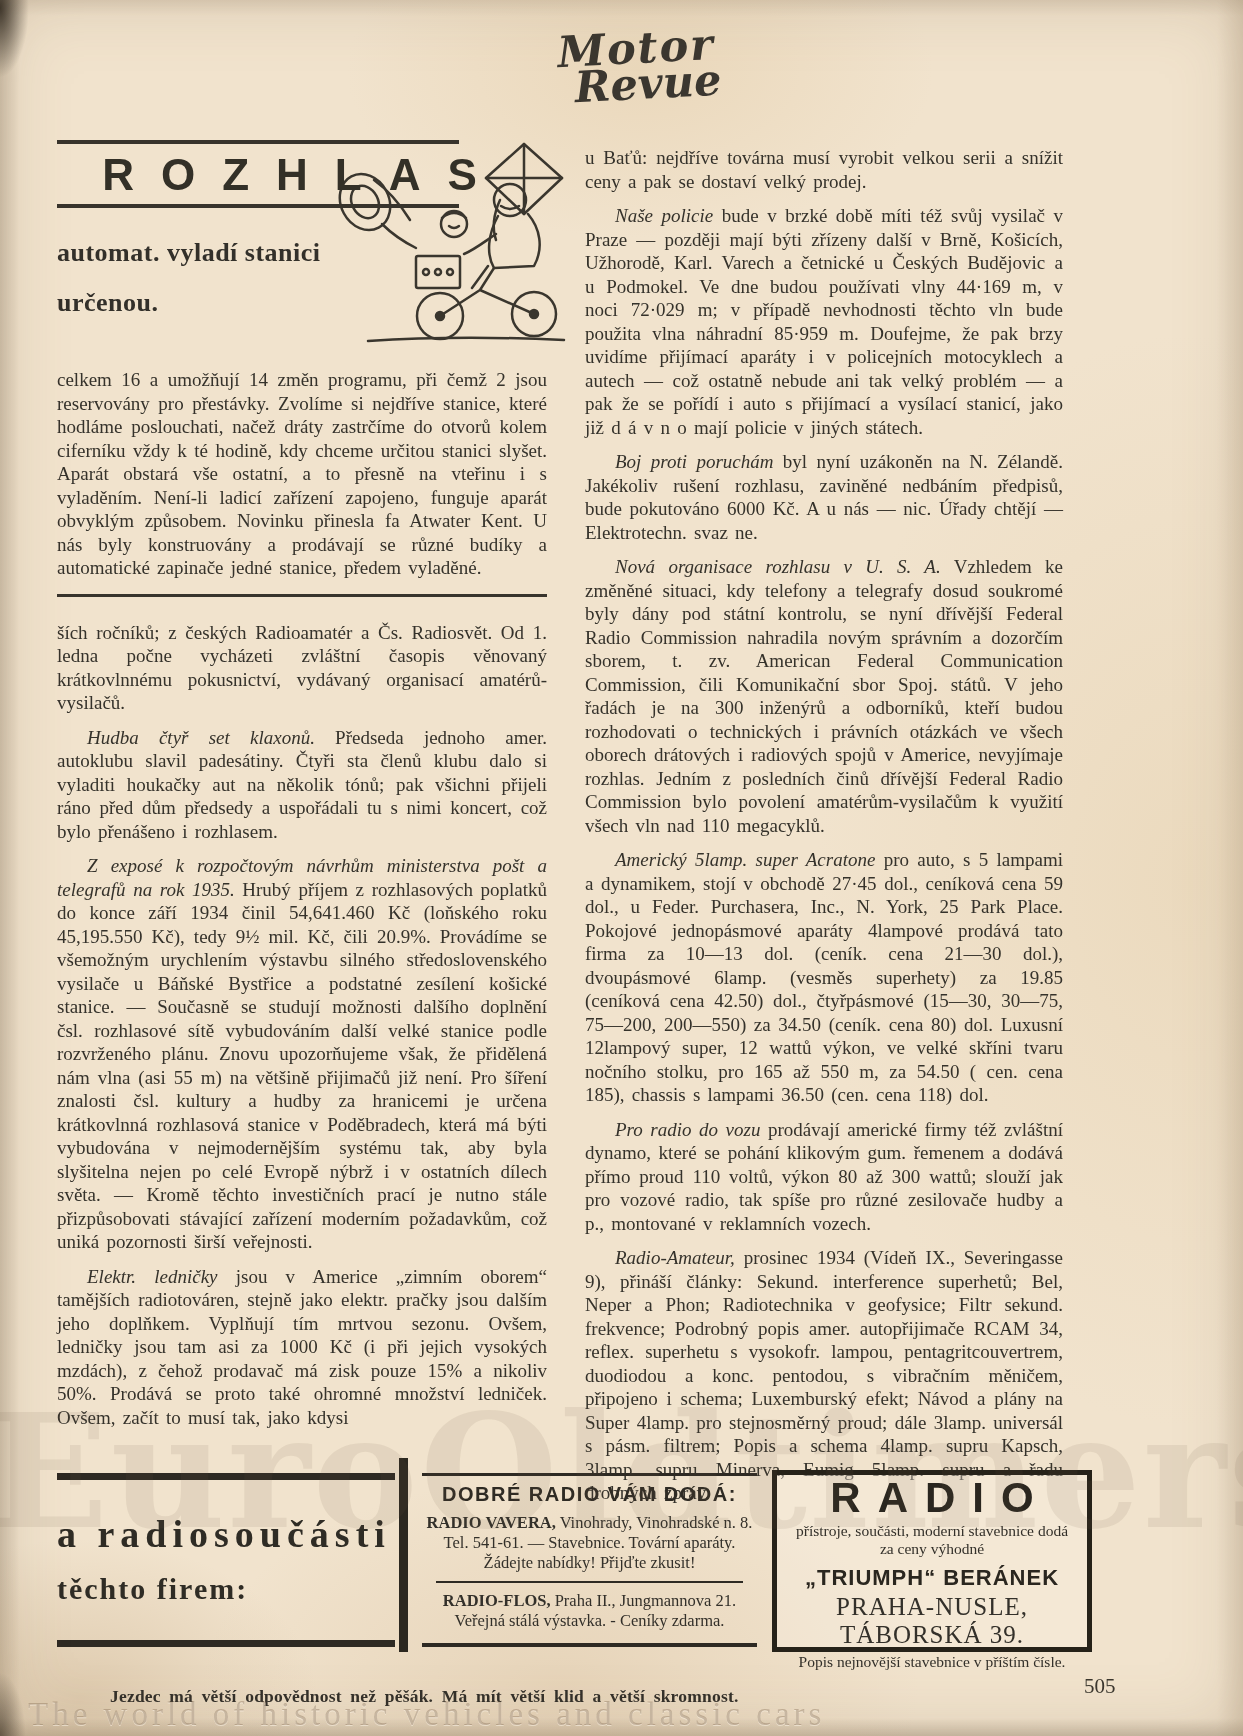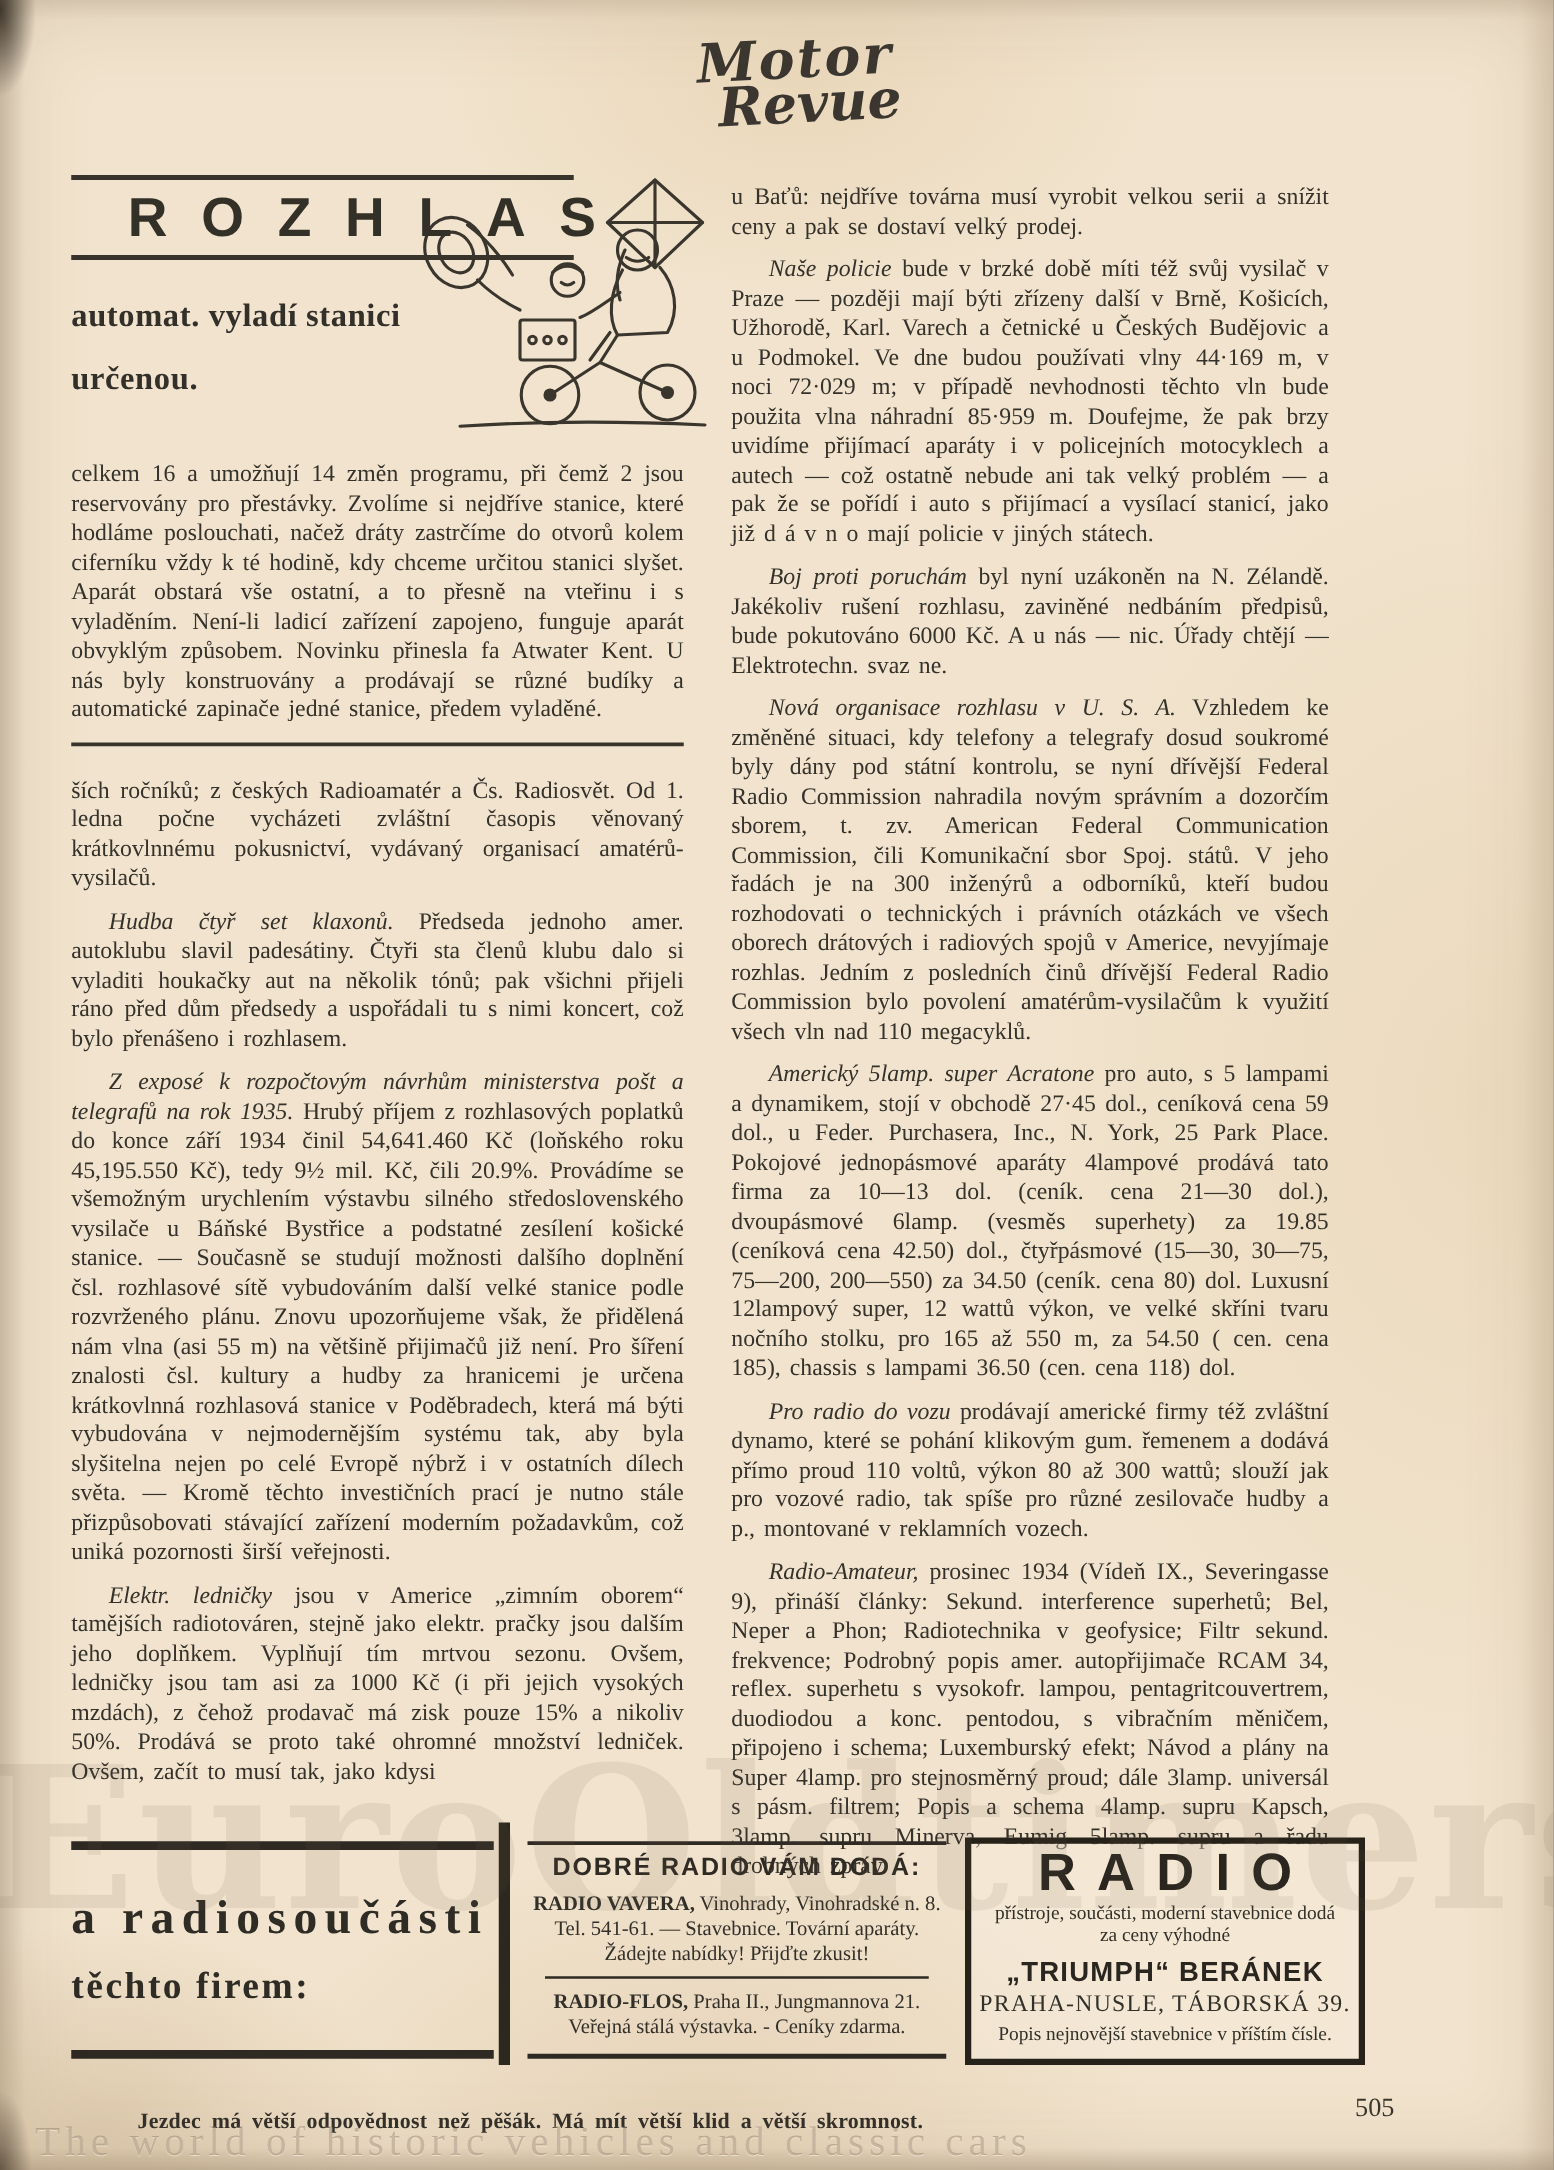--- a/index.html
+++ b/index.html
@@ -84,21 +84,21 @@
 
   .right-ad {
     position:absolute; left:772px; top:1470px; width:320px; height:182px;
     border:5px solid #262219; text-align:center; padding-top:0;
     background: rgba(248,241,228,0.35);
   }
   .right-title { font-family:"Liberation Sans", sans-serif; font-weight:bold; font-size:42px; line-height:46px;
     letter-spacing:17px; padding-left:17px; color:#2a261f; }
   .right-desc { font-size:15.5px; line-height:18px; margin:1px 14px 0; color:#33302a; }
   .right-brand { font-family:"Liberation Sans", sans-serif; font-weight:bold; font-size:22px; letter-spacing:1px; margin-top:7px; color:#2a261f; }
-  .right-address { font-size:19px; letter-spacing:1px; margin-top:2px; color:#33302a; }
+  .right-address { font-size:25px; letter-spacing:1px; margin-top:2px; color:#33302a; }
   .right-note { font-size:15.5px; margin-top:4px; color:#33302a; }
 
   
   .footer-quote { position:absolute; left:66px; top:1686px; font-size:17.5px; font-weight:bold;
     letter-spacing:0.2px; word-spacing:4px; color:#33302a;margin-left:44px; }
   .page-number { position:absolute; left:1084px; top:1674px; font-size:21px; color:#3a362e; }
 
   
   .wm-big {
     position:absolute; left:-12px; top:1392px; width:1400px; z-index:5; pointer-events:none;

